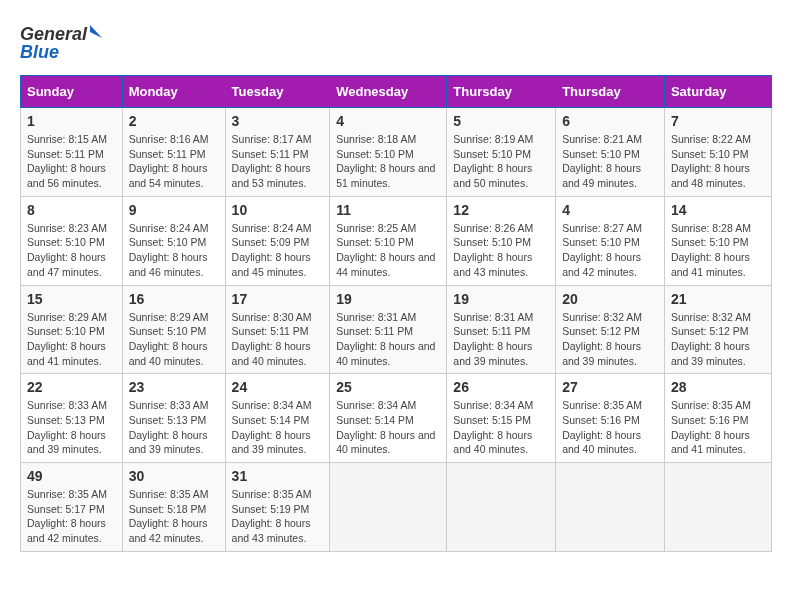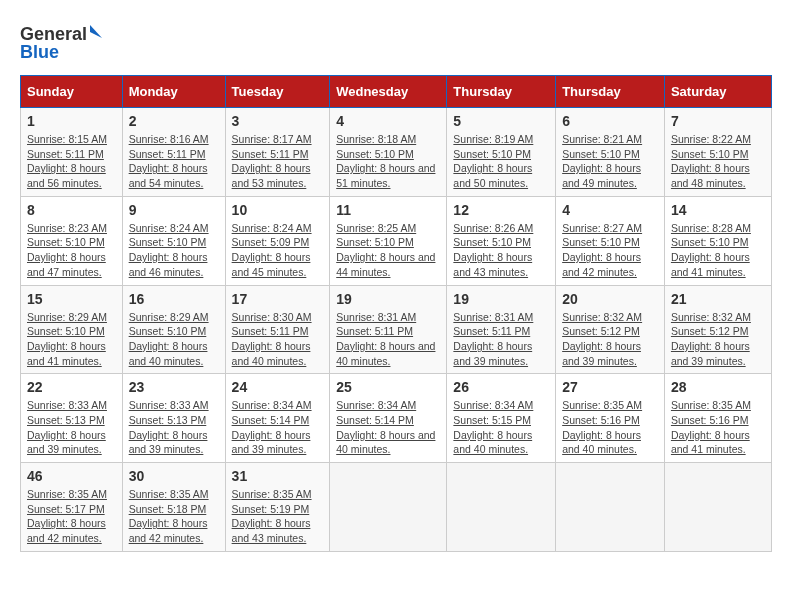--- a/index.html
+++ b/index.html
@@ -8,20 +8,21 @@
       background: #fff;
       width: 792px;
       min-height: 612px;
       padding: 20px;
     }
     .header-area {
       display: flex;
       justify-content: space-between;
       align-items: flex-start;
       margin-bottom: 10px;
+      font-style: italic;
     }
     .logo {
       display: flex;
       align-items: center;
     }
     .title-area {
       text-align: right;
     }
     .month-title {
       font-size: 32px;
@@ -32,21 +33,21 @@
       font-size: 14px;
       color: #555;
       margin-top: 2px;
     }
     table {
       width: 100%;
       border-collapse: collapse;
       font-size: 11px;
     }
     thead tr th {
-      background-color: #b91c1c;
+      background-color: #a21caf;
       color: #fff;
       padding: 8px 6px;
       text-align: left;
       font-size: 13px;
       font-weight: bold;
       border: 1px solid #1565c0;
     }
     tbody tr td {
       border: 1px solid #ccc;
       vertical-align: top;
@@ -61,21 +62,20 @@
       font-size: 14px;
       font-weight: bold;
       color: #333;
       display: block;
       margin-bottom: 3px;
     }
     .day-info {
       color: #444;
       font-size: 10.5px;
       line-height: 1.4;
-      text-decoration: underline;
     }
     .empty-cell {
       background: #f5f5f5 !important;
     }
   </style>
 </head>
 <body>
 
 <div class="header-area">
   <div class="logo">
@@ -219,21 +219,21 @@
         <span class="day-number">27</span>
         <span class="day-info">Sunrise: 8:35 AM<br>Sunset: 5:16 PM<br>Daylight: 8 hours and 40 minutes.</span>
       </td>
         <td>
         <span class="day-number">28</span>
         <span class="day-info">Sunrise: 8:35 AM<br>Sunset: 5:16 PM<br>Daylight: 8 hours and 41 minutes.</span>
       </td>
       </tr>
       <tr>
         <td>
-        <span class="day-number">46</span>
+        <span class="day-number">49</span>
         <span class="day-info">Sunrise: 8:35 AM<br>Sunset: 5:17 PM<br>Daylight: 8 hours and 42 minutes.</span>
       </td>
         <td>
         <span class="day-number">30</span>
         <span class="day-info">Sunrise: 8:35 AM<br>Sunset: 5:18 PM<br>Daylight: 8 hours and 42 minutes.</span>
       </td>
         <td>
         <span class="day-number">31</span>
         <span class="day-info">Sunrise: 8:35 AM<br>Sunset: 5:19 PM<br>Daylight: 8 hours and 43 minutes.</span>
       </td>

